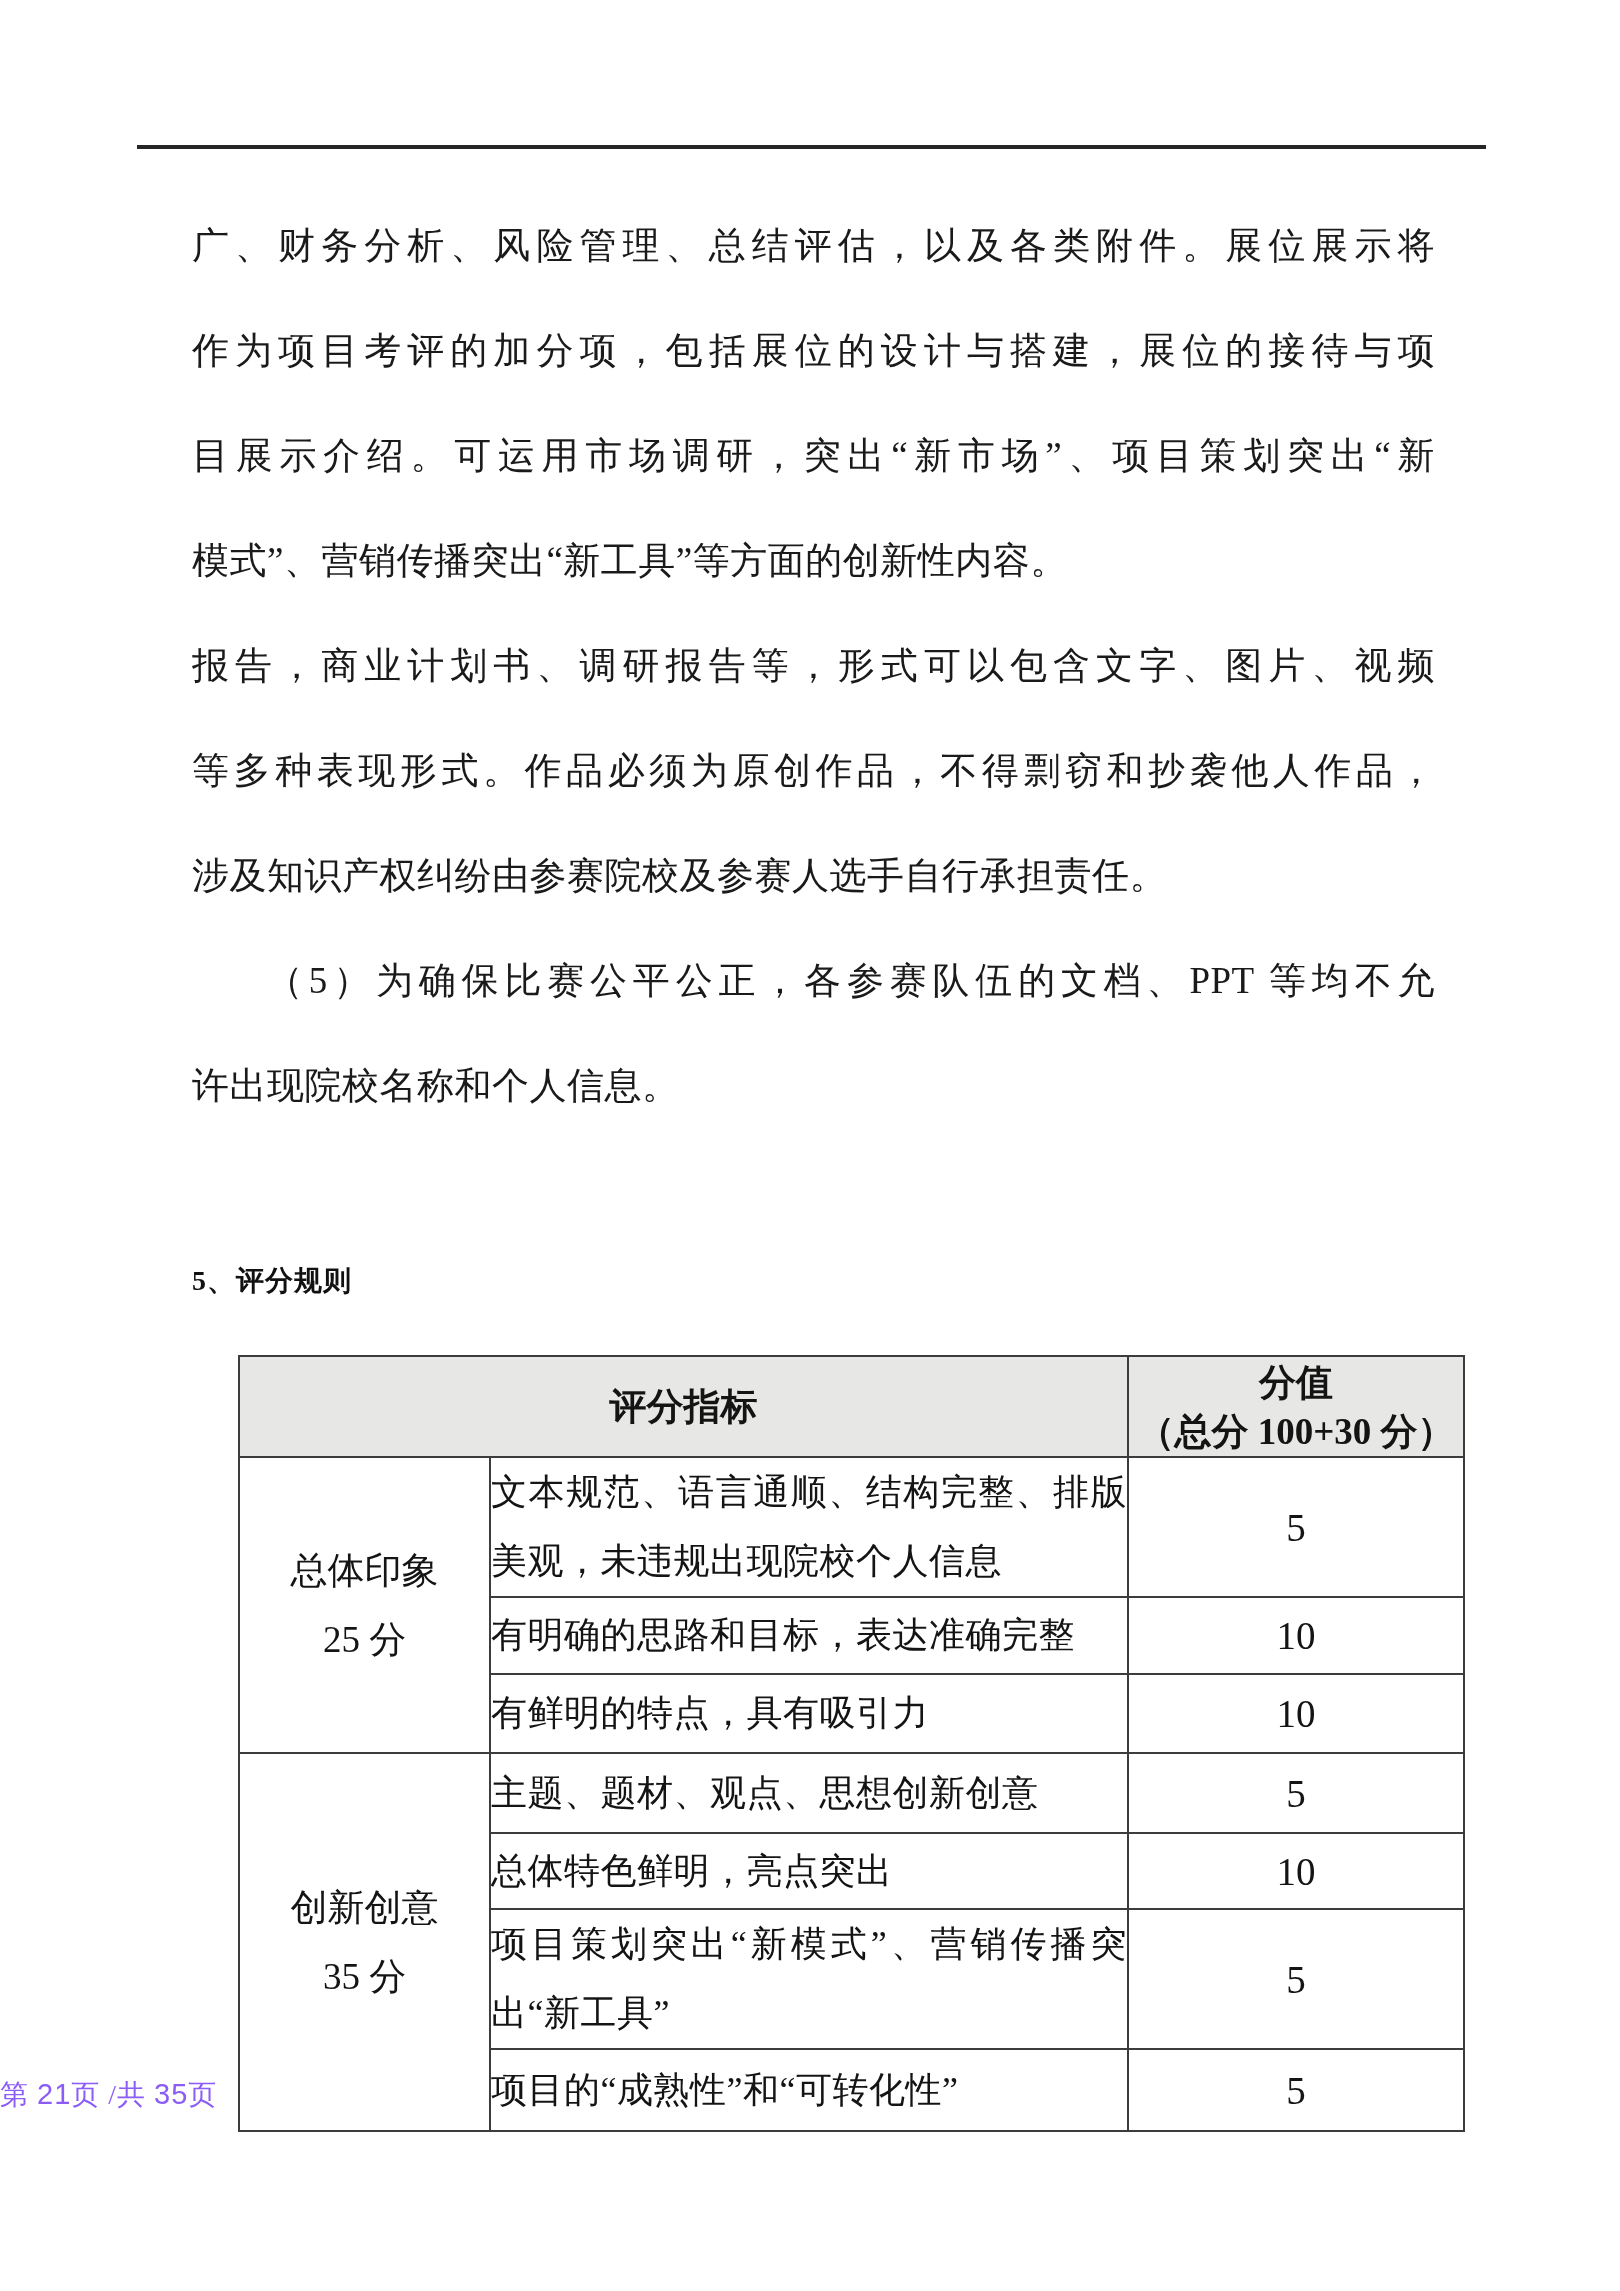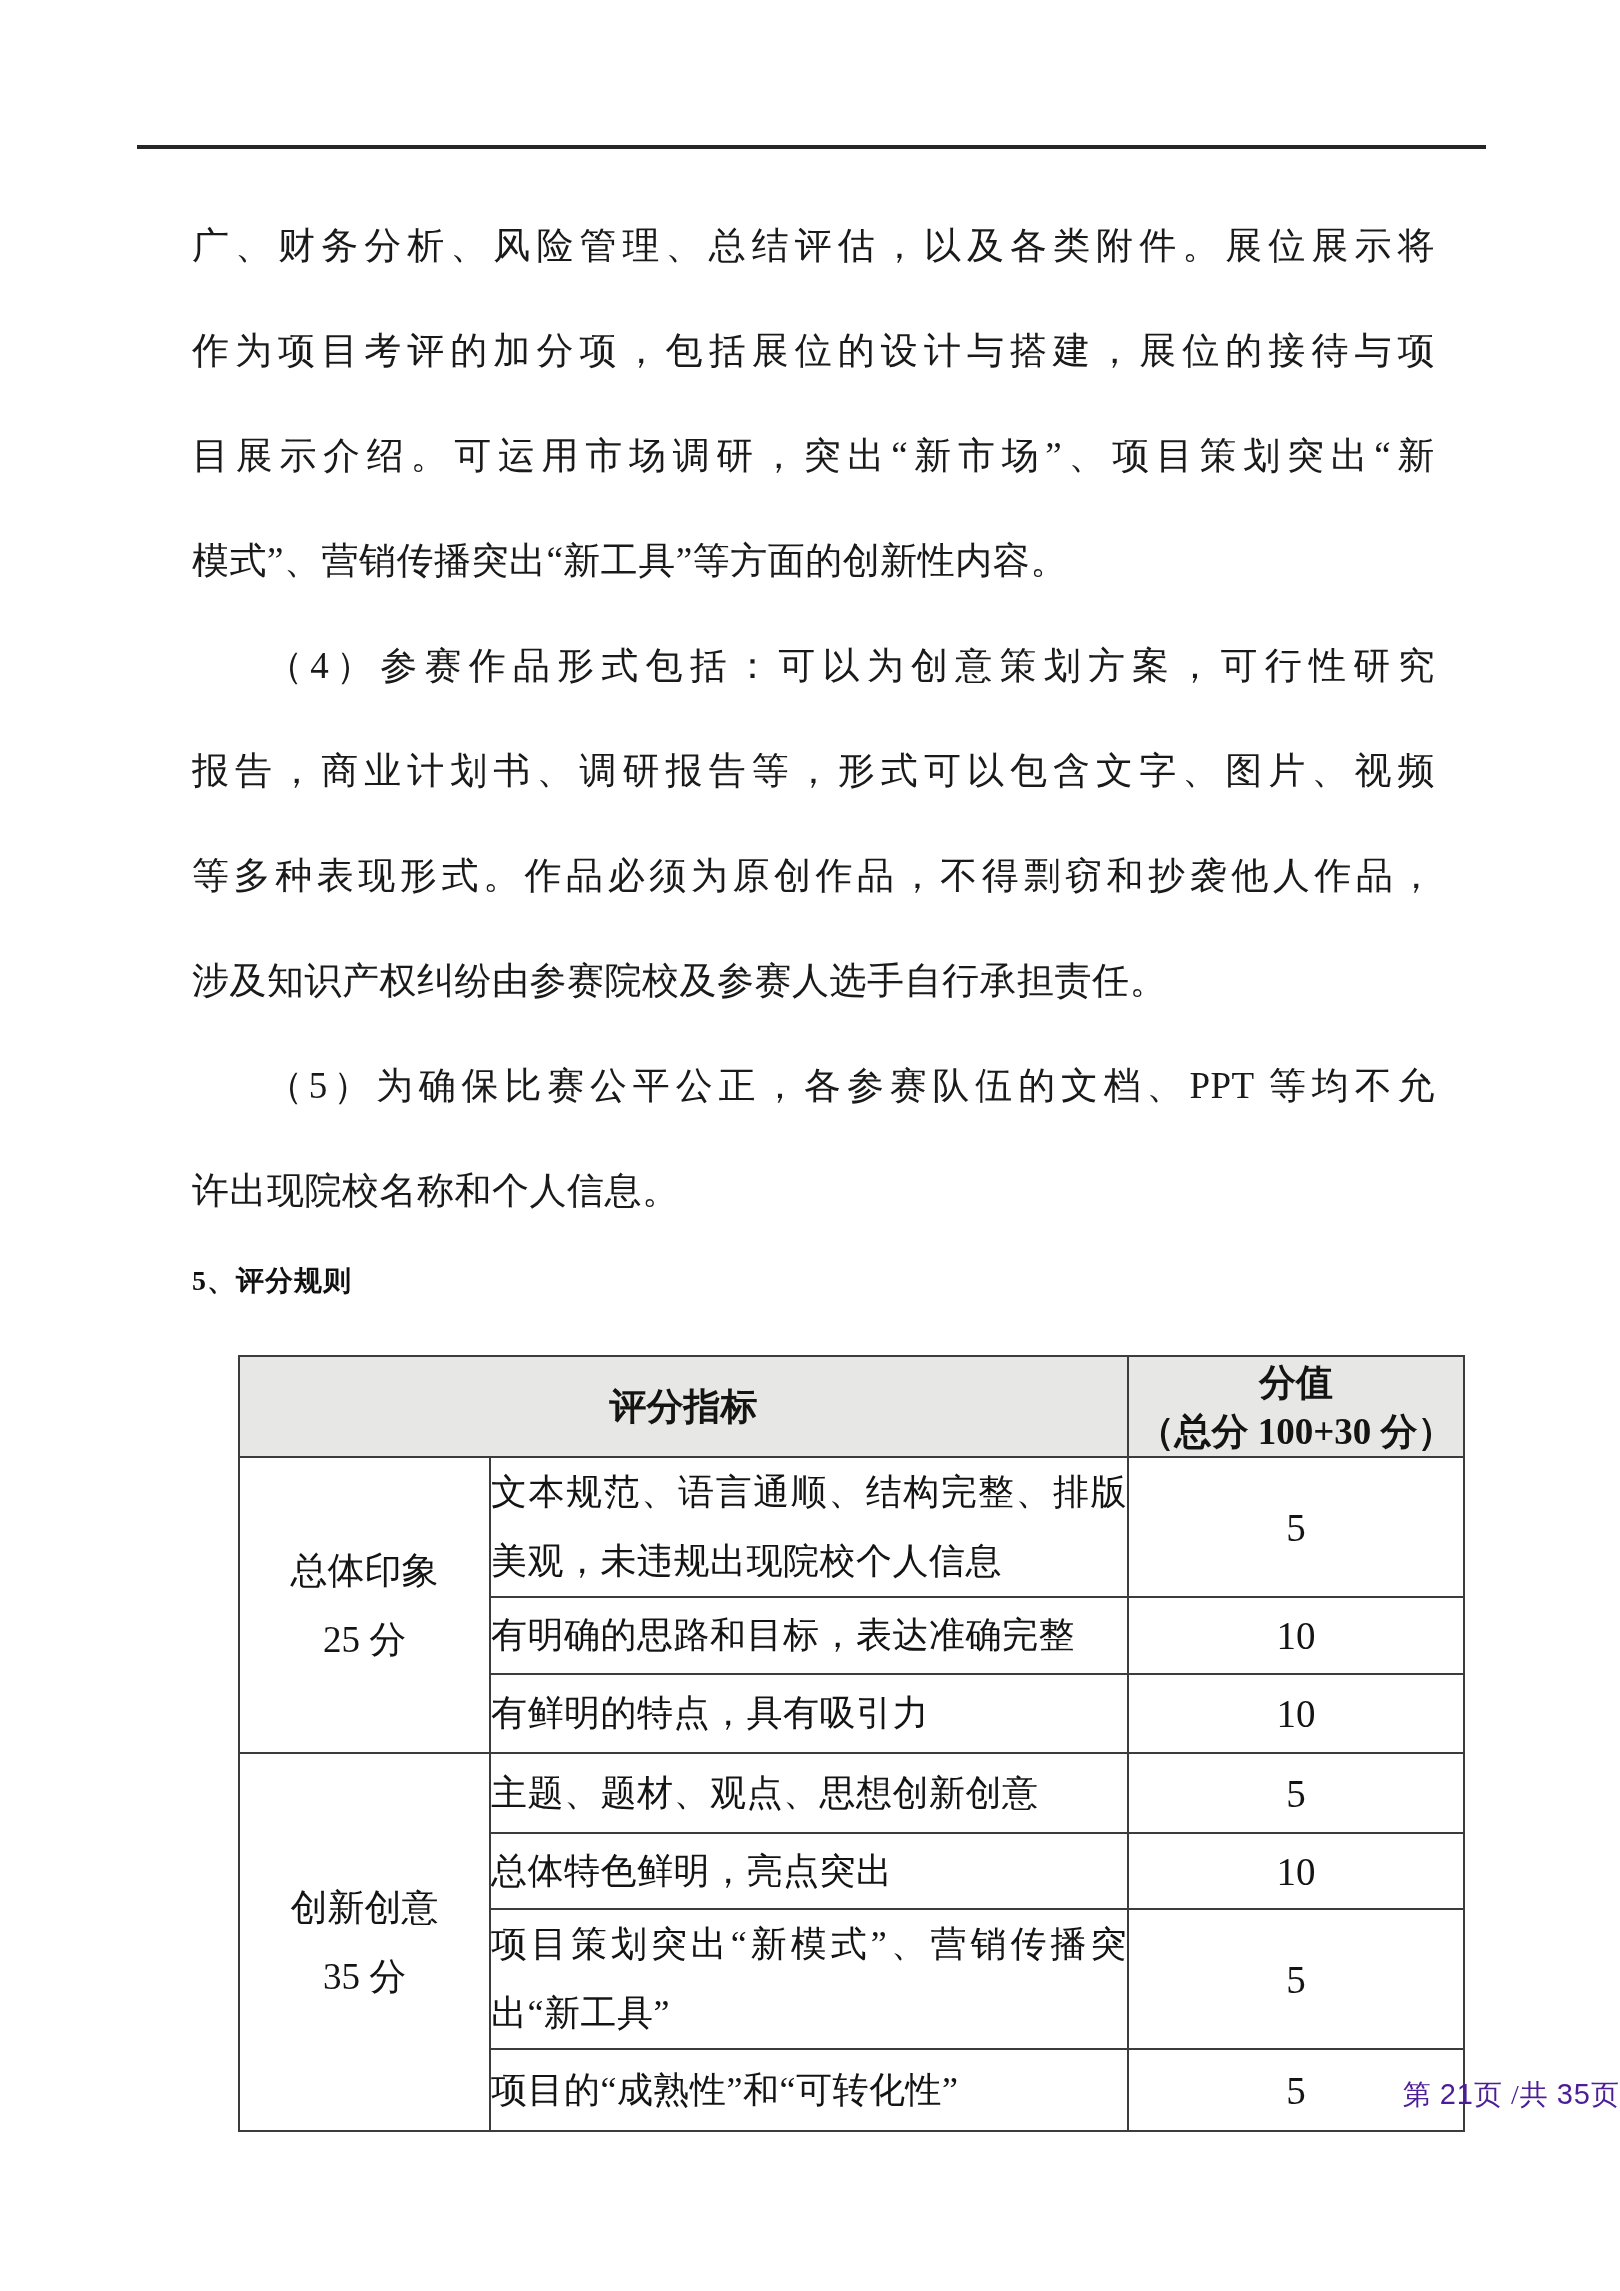--- a/index.html
+++ b/index.html
@@ -52,37 +52,36 @@
   .score{
     font-size:39px;text-align:center;color:#141414;
   }
   .group{
     text-align:center;font-size:37px;color:#141414;
   }
   .group .glabel{line-height:51px;}
   .group .gpts{line-height:51px;margin-top:17.6px;}
   .footer{
     position:absolute;left:0;top:2070px;width:1620px;height:49px;line-height:49px;
-    text-align:right;font-size:28px;color:#4c1d95;letter-spacing:1px;
+    text-align:left;font-size:28px;color:#8b5cf6;letter-spacing:1px;
   }
   .footer .num{font-family:"Liberation Sans","DejaVu Sans",sans-serif;font-size:29px;}
 </style>
 </head>
 <body>
 
 <div class="page">
 
   <div class="header-rule"></div>
 
   <div class="body-text">
     <div class="line jboth">广、财务分析、风险管理、总结评估，以及各类附件。展位展示将</div>
     <div class="line jboth">作为项目考评的加分项，包括展位的设计与搭建，展位的接待与项</div>
     <div class="line jboth">目展示介绍。可运用市场调研，突出“新市场”、项目策划突出“新</div>
     <div class="line lend">模式”、营销传播突出“新工具”等方面的创新性内容。</div>
-    <div class="line jboth ind">（4）参赛作品形式包括：可以为创意策划方案，可行性研究</div>
     <div class="line jboth">报告，商业计划书、调研报告等，形式可以包含文字、图片、视频</div>
     <div class="line jboth">等多种表现形式。作品必须为原创作品，不得剽窃和抄袭他人作品，</div>
     <div class="line lend">涉及知识产权纠纷由参赛院校及参赛人选手自行承担责任。</div>
     <div class="line jboth ind">（5）为确保比赛公平公正，各参赛队伍的文档、PPT 等均不允</div>
     <div class="line lend">许出现院校名称和个人信息。</div>
   </div>
 
   <h2 class="section-heading">5、评分规则</h2>
 
   <table class="score-table">

